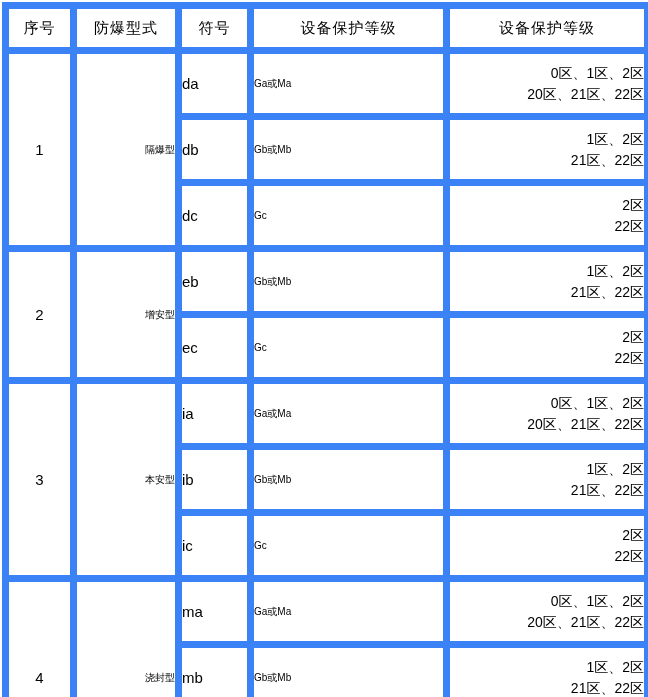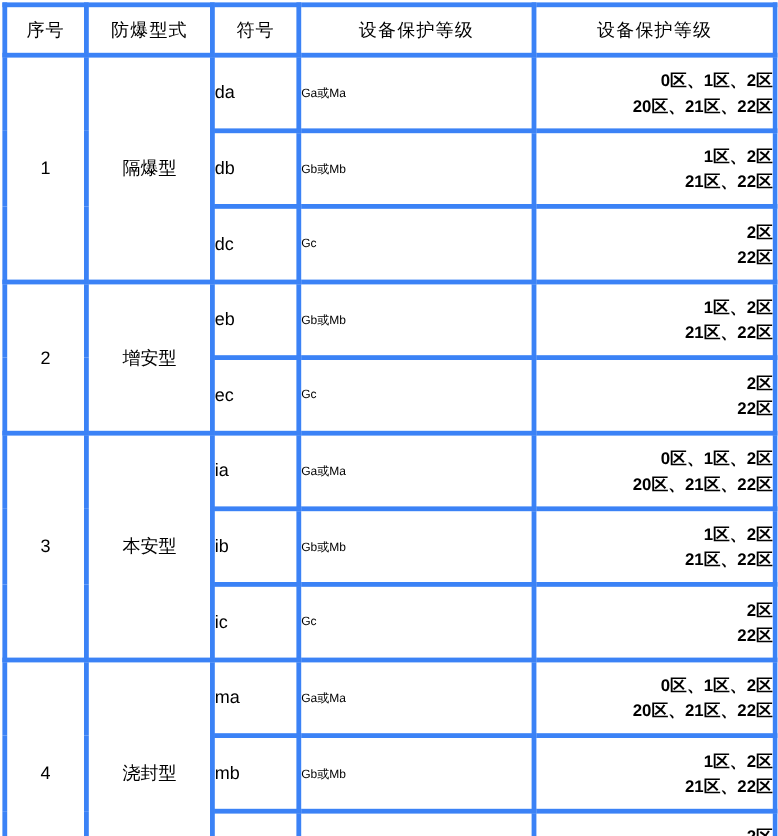--- a/index.html
+++ b/index.html
@@ -15,21 +15,21 @@
     overflow: hidden;
   }
   table.protection-table {
     border-collapse: collapse;
     width: 644px;
     margin: 2px 2px 0 2px;
     table-layout: fixed;
   }
   table.protection-table td,
   table.protection-table th {
-    border: 4px solid #3b82f6;
+    border: 7px solid #3b82f6;
     padding: 0;
     font-weight: normal;
     vertical-align: middle;
   }
   thead th {
     height: 38px;
     text-align: center;
     font-size: 15px;
     font-weight: bold;
     letter-spacing: 1px;
@@ -38,22 +38,22 @@
   .col-type  { width: 105px; }
   .col-sym   { width: 72px; }
   .col-level { width: 196px; }
   .col-zone  { width: 201px; }
 
   td.cell-no {
     text-align: center;
     font-size: 15px;
   }
   td.cell-type {
-    text-align: center;
-    font-size: 15px;
+    text-align: right;
+    font-size: 10px;
   }
   td.cell-sym {
     text-align: left;
     font-size: 15px;
     padding-left: 12px;
     height: 59px;
   }
   td.cell-level {
     text-align: left;
     font-size: 10px;
@@ -61,21 +61,20 @@
   }
   td.cell-zone {
     text-align: right;
     font-size: 14px;
     padding-right: 10px;
     line-height: 1.45;
   }
   td.cell-zone .zline {
     display: block;
     white-space: nowrap;
-    font-weight: bold;
   }
 </style>
 </head>
 <body>
 
 <table class="protection-table">
   <colgroup>
     <col class="col-no">
     <col class="col-type">
     <col class="col-sym">

